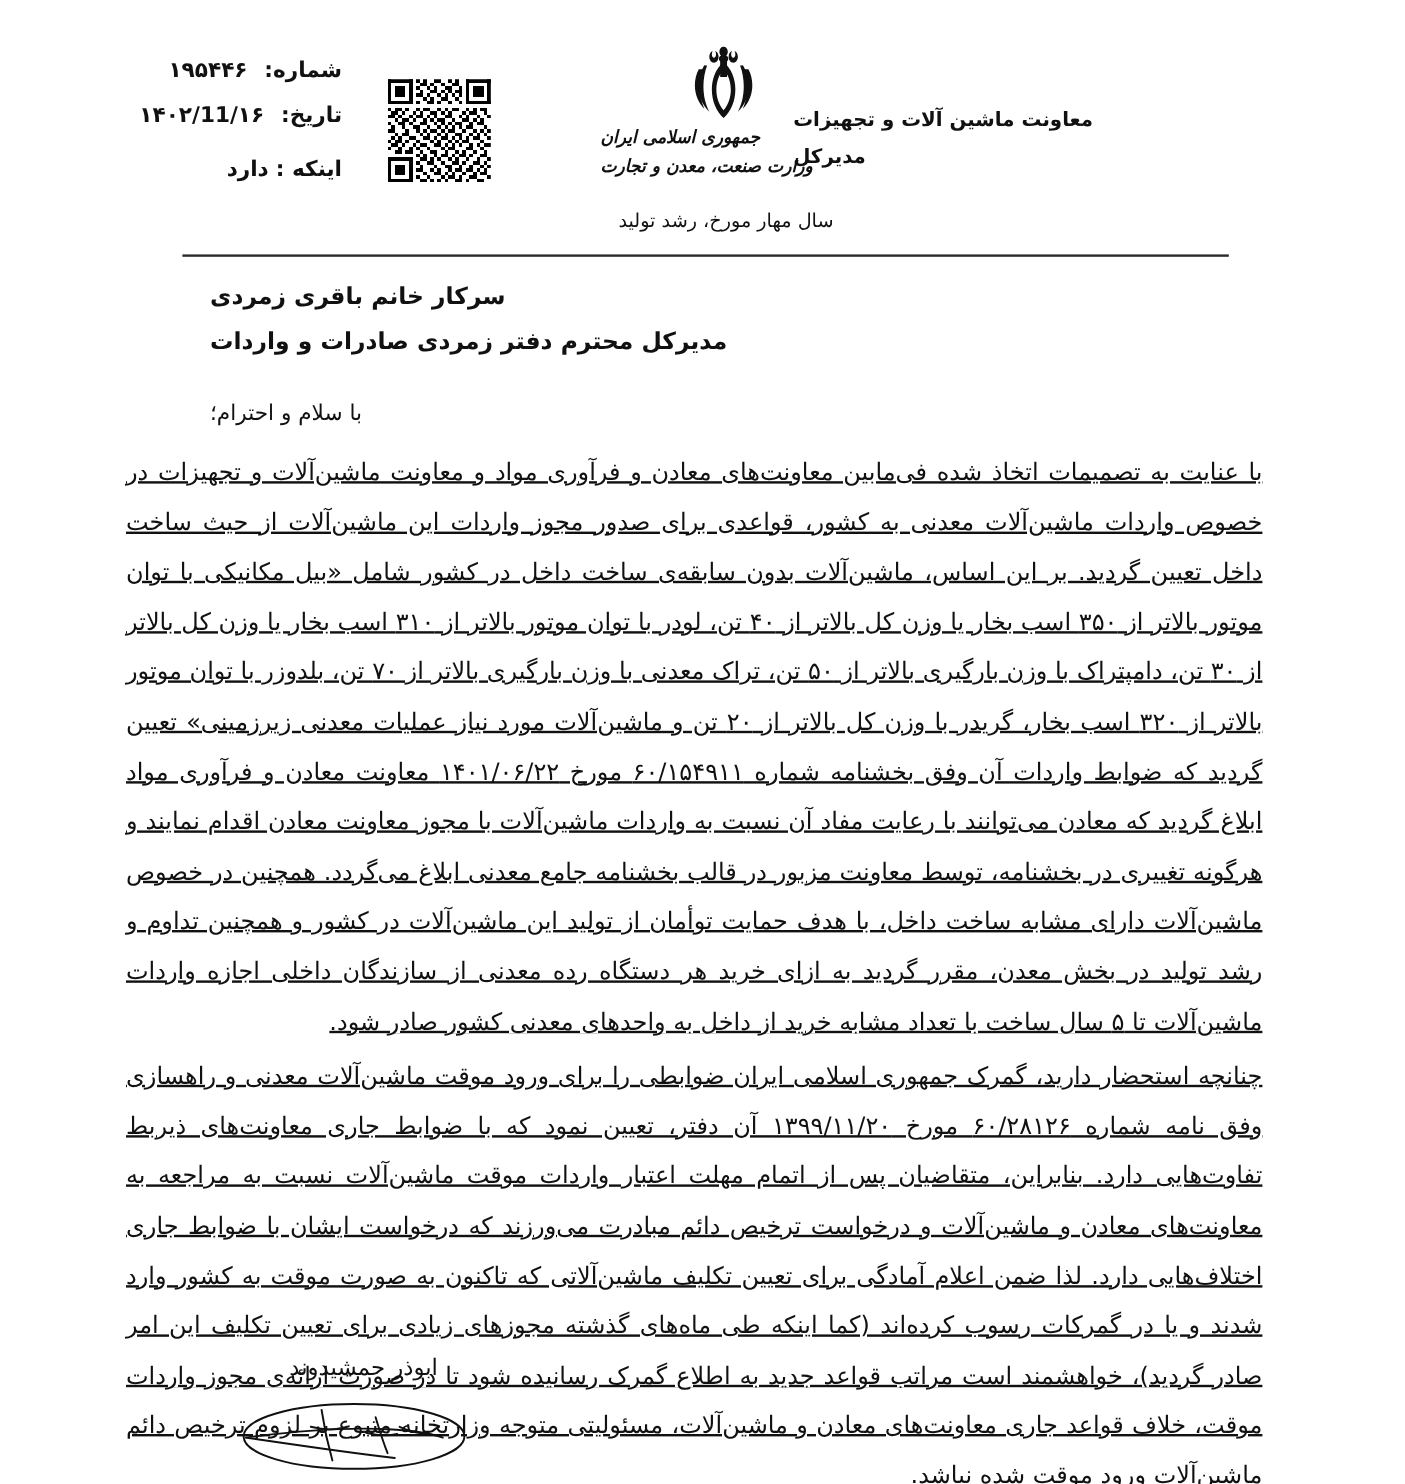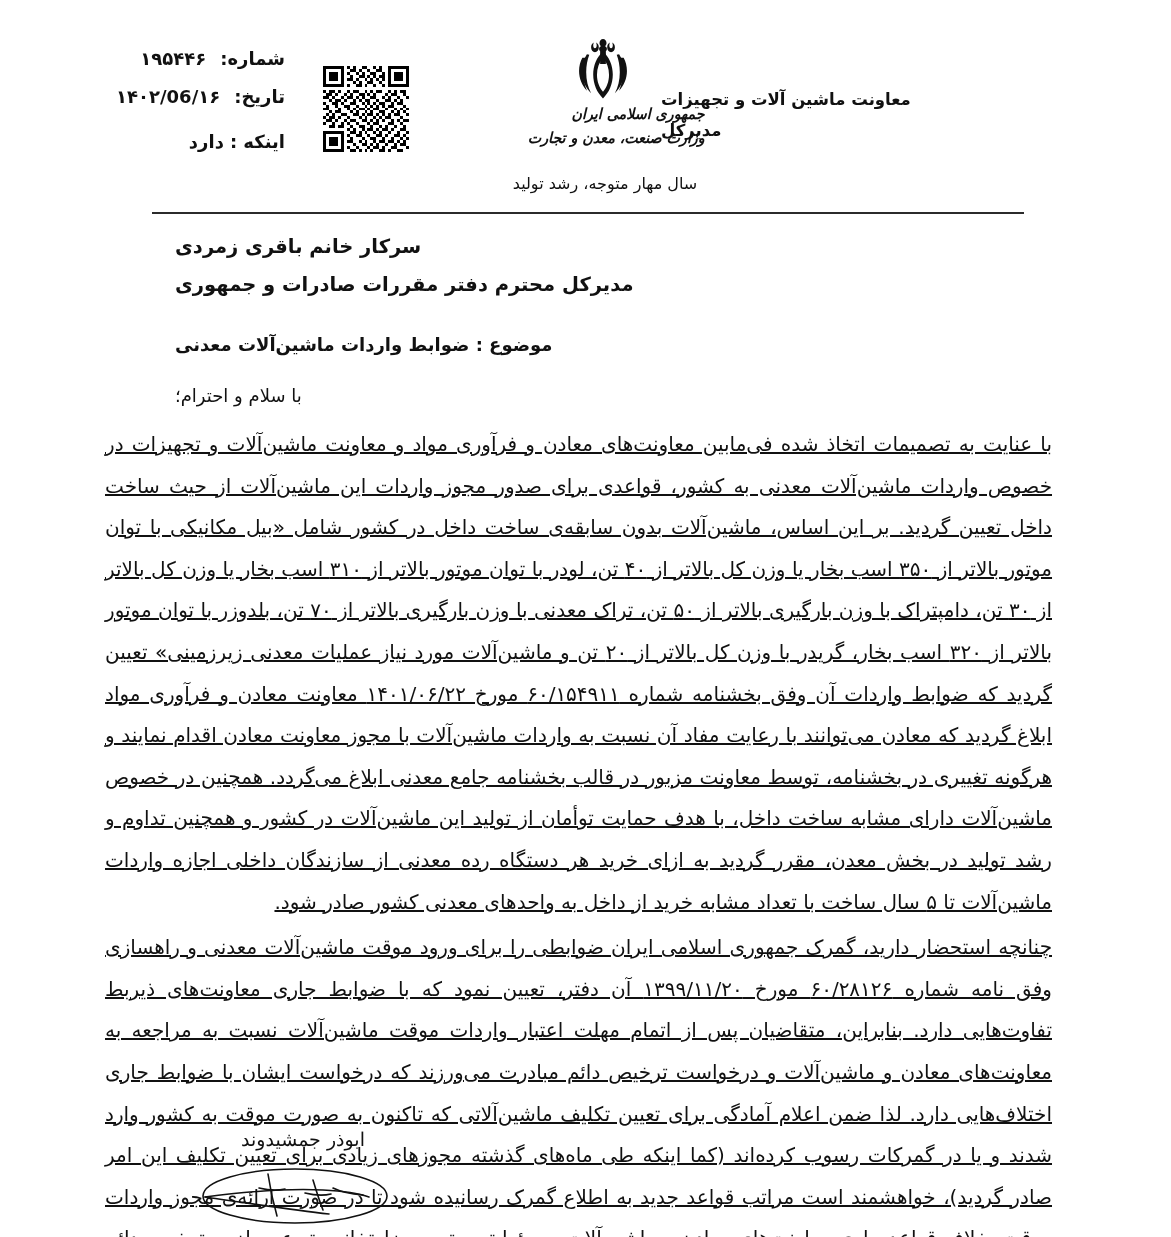--- a/index.html
+++ b/index.html
@@ -65,21 +65,21 @@
     background: #ffffff;
   }
   .qr svg { display: block; }
 
   
   .emblem-block {
     position: absolute;
     top: 12px;
     left: 495px;
     width: 215px;
-    text-align: right;
+    text-align: left;
   }
   .emblem-svg { display: block; margin: 0 auto; }
   .ministry-line {
     font-family: "DejaVu Serif", "Liberation Serif", serif;
     font-size: 15px;
     font-weight: 700;
     line-height: 1.45;
     margin-top: 2px;
     font-style: italic;
     transform: scaleX(0.95);
@@ -188,21 +188,21 @@
 
   <div class="header">
 
     <div class="meta-block">
       <div class="meta-row">
         <span class="meta-label">شماره:</span>
         <span class="meta-value">۱۹۵۴۴۶</span>
       </div>
       <div class="meta-row">
         <span class="meta-label">تاریخ:</span>
-        <span class="meta-value">۱۴۰۲/06/۱۶</span>
+        <span class="meta-value">۱۴۰۲/11/۱۶</span>
       </div>
       <div class="meta-row attach">
         <span class="meta-label">اینکه :</span>
         <span class="meta-value">دارد</span>
       </div>
     </div>
 
     <div class="qr">
       <svg width="86" height="86" viewBox="0 0 29 29" shape-rendering="crispEdges" aria-hidden="true">
         <rect width="29" height="29" fill="#ffffff"></rect>
@@ -462,38 +462,37 @@
           <path d="M73 26 c4.5 7 7 15.5 7 24.5 0 12.5 -5 23.5 -13 31 4.5 -8.5 7 -19 7 -30 0 -9 -1.6 -17.6 -4.4 -25 1.2 -.2 2.4 -.4 3.4 -.5 z"></path>
           <path d="M79.5 31 c3 5.5 4.7 12 4.7 19 0 11 -4.3 21 -11.3 28 3.3 -7.6 5.2 -16.5 5.2 -26 0 -7.6 -1.2 -14.8 -3.4 -21 h 4.8 z"></path>
           <path d="M33 16 c0 4 2.3 7 5.5 7 3.2 0 5.5 -3 5.5 -7 0 -3.4 -1.7 -6 -4 -6.8 .6 1 1 2.3 1 3.7 0 2.4 -1.1 4.3 -2.5 4.3 -1.4 0 -2.5 -1.9 -2.5 -4.3 0 -1.4 .4 -2.7 1 -3.7 -2.3 .8 -4 3.4 -4 6.8 z"></path>
           <path d="M67 16 c0 4 -2.3 7 -5.5 7 -3.2 0 -5.5 -3 -5.5 -7 0 -3.4 1.7 -6 4 -6.8 -.6 1 -1 2.3 -1 3.7 0 2.4 1.1 4.3 2.5 4.3 1.4 0 2.5 -1.9 2.5 -4.3 0 -1.4 -.4 -2.7 -1 -3.7 2.3 .8 4 3.4 4 6.8 z"></path>
         </g>
       </svg>
       <div class="ministry-line">جمهوری اسلامی ایران</div>
       <div class="ministry-line">وزارت صنعت، معدن و تجارت</div>
     </div>
 
-    <div class="slogan">سال مهار متوجه، رشد تولید</div>
+    <div class="slogan">سال مهار مورخ، رشد تولید</div>
 
     <div class="dept-block">
       <div class="dept-line">معاونت ماشین آلات و تجهیزات</div>
       <div class="dept-line">مدیرکل</div>
     </div>
   </div>
 
   <div class="divider"></div>
 
   <div class="content">
 
     <div class="addressee">
       <div class="addressee-line">سرکار خانم باقری زمردی</div>
-      <div class="addressee-line">مدیرکل محترم دفتر مقررات صادرات و جمهوری</div>
+      <div class="addressee-line">مدیرکل محترم دفتر زمردی صادرات و واردات</div>
     </div>
 
-    <div class="subject">موضوع : ضوابط واردات ماشین‌آلات معدنی</div>
 
     <div class="salutation">با سلام و احترام؛</div>
 
     <div class="body-text">
       <p>با عنایت به تصمیمات اتخاذ شده فی‌مابین معاونت‌های معادن و فرآوری مواد و معاونت ماشین‌آلات و تجهیزات در خصوص واردات ماشین‌آلات معدنی به کشور، قواعدی برای صدور مجوز واردات این ماشین‌آلات از حیث ساخت داخل تعیین گردید. بر این اساس، ماشین‌آلات بدون سابقه‌ی ساخت داخل در کشور شامل «بیل مکانیکی با توان موتور بالاتر از ۳۵۰ اسب بخار یا وزن کل بالاتر از ۴۰ تن، لودر با توان موتور بالاتر از ۳۱۰ اسب بخار یا وزن کل بالاتر از ۳۰ تن، دامپتراک با وزن بارگیری بالاتر از ۵۰ تن، تراک معدنی با وزن بارگیری بالاتر از ۷۰ تن، بلدوزر با توان موتور بالاتر از ۳۲۰ اسب بخار، گریدر با وزن کل بالاتر از ۲۰ تن و ماشین‌آلات مورد نیاز عملیات معدنی زیرزمینی» تعیین گردید که ضوابط واردات آن وفق بخشنامه شماره ۶۰/۱۵۴۹۱۱ مورخ ۱۴۰۱/۰۶/۲۲ معاونت معادن و فرآوری مواد ابلاغ گردید که معادن می‌توانند با رعایت مفاد آن نسبت به واردات ماشین‌آلات با مجوز معاونت معادن اقدام نمایند و هرگونه تغییری در بخشنامه، توسط معاونت مزبور در قالب بخشنامه جامع معدنی ابلاغ می‌گردد. همچنین در خصوص ماشین‌آلات دارای مشابه ساخت داخل، با هدف حمایت توأمان از تولید این ماشین‌آلات در کشور و همچنین تداوم و رشد تولید در بخش معدن، مقرر گردید به ازای خرید هر دستگاه رده معدنی از سازندگان داخلی اجازه واردات ماشین‌آلات تا ۵ سال ساخت با تعداد مشابه خرید از داخل به واحدهای معدنی کشور صادر شود.</p>
       <p>چنانچه استحضار دارید، گمرک جمهوری اسلامی ایران ضوابطی را برای ورود موقت ماشین‌آلات معدنی و راهسازی وفق نامه شماره ۶۰/۲۸۱۲۶ مورخ ۱۳۹۹/۱۱/۲۰ آن دفتر، تعیین نمود که با ضوابط جاری معاونت‌های ذیربط تفاوت‌هایی دارد. بنابراین، متقاضیان پس از اتمام مهلت اعتبار واردات موقت ماشین‌آلات نسبت به مراجعه به معاونت‌های معادن و ماشین‌آلات و درخواست ترخیص دائم مبادرت می‌ورزند که درخواست ایشان با ضوابط جاری اختلاف‌هایی دارد. لذا ضمن اعلام آمادگی برای تعیین تکلیف ماشین‌آلاتی که تاکنون به صورت موقت به کشور وارد شدند و یا در گمرکات رسوب کرده‌اند (کما اینکه طی ماه‌های گذشته مجوزهای زیادی برای تعیین تکلیف این امر صادر گردید)، خواهشمند است مراتب قواعد جدید به اطلاع گمرک رسانیده شود تا در صورت ارائه‌ی مجوز واردات موقت، خلاف قواعد جاری معاونت‌های معادن و ماشین‌آلات، مسئولیتی متوجه وزارتخانه متبوع بر لزوم ترخیص دائم ماشین‌آلات ورود موقت شده نباشد.</p>
     </div>
   </div>
 
   <div class="signature">

